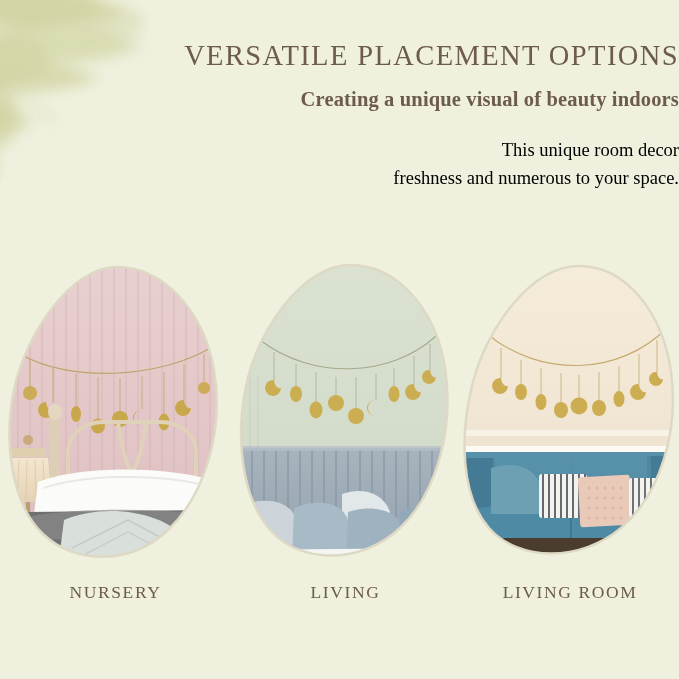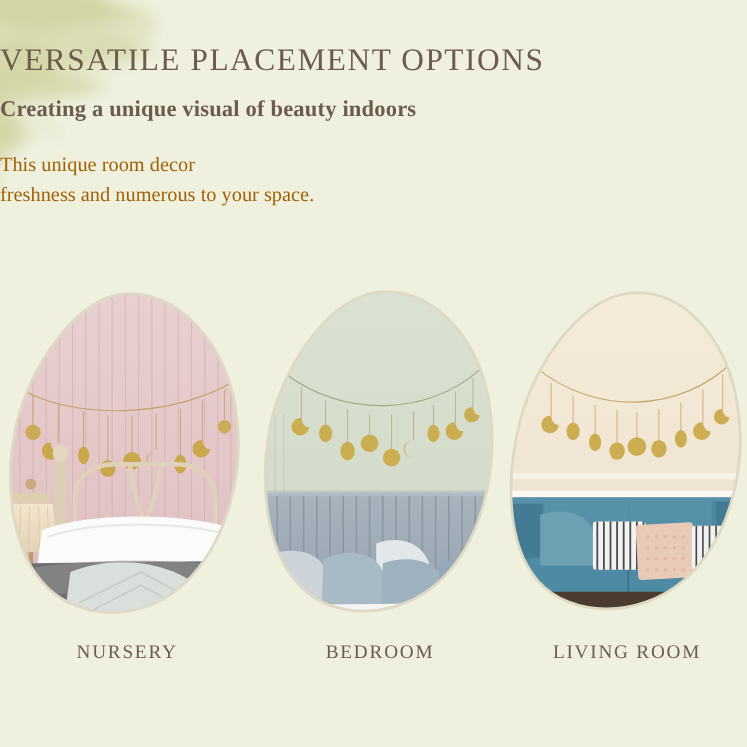--- a/index.html
+++ b/index.html
@@ -11,33 +11,33 @@
     position:relative;
   }
   #root{position:relative;width:679px;height:679px;overflow:hidden;background:#eff0de;}
 
   
   .leaf-layer{position:absolute;left:-40px;top:-30px;width:300px;height:260px;
               filter:blur(7px);opacity:.85;pointer-events:none;}
   .leaf-layer svg{display:block;}
 
   
-  .head-wrap{position:absolute;left:0;top:0;width:679px;text-align:left;z-index:5;}
+  .head-wrap{position:absolute;left:0;top:0;width:679px;text-align:right;z-index:5;}
   .title{
     margin:0;padding-top:40px;
     font-size:28.5px;letter-spacing:1.4px;font-weight:400;
     color:#6d5b4d;line-height:1.1;white-space:nowrap;
   }
   .subtitle{
     margin:0;padding-top:17px;
     font-size:20.5px;color:#6d5b4d;font-weight:700;letter-spacing:.15px;
   }
   .body-copy{
     margin:0;padding-top:26px;
-    font-size:18.5px;color:#a16207;line-height:1.48;font-weight:400;
+    font-size:18.5px;color:#000000;line-height:1.48;font-weight:400;
   }
   .body-copy span{display:block;}
 
   
   .panels{position:absolute;left:0;top:262px;width:679px;height:310px;z-index:4;}
   .panel{position:absolute;top:0;}
   .panel svg{display:block;overflow:visible;}
   .labels{position:absolute;left:0;top:582px;width:598px;height:30px;z-index:5;}
   .label{
     position:absolute;top:0;text-align:center;
@@ -409,17 +409,17 @@
         </g>
         <path d="M118 4 C166 4 202 52 210 110 C218 168 200 232 160 266
                  C120 300 58 300 28 266 C0 234 -2 174 12 120
                  C26 66 70 4 118 4 Z" fill="none" stroke="#ded9c4" stroke-width="2.5"></path>
       </svg>
     </div>
   </div>
 
   <div class="labels">
     <div class="label" style="left:8px;width:215px;">NURSERY</div>
-    <div class="label" style="left:238px;width:215px;">BEDROOM</div>
+    <div class="label" style="left:238px;width:215px;">LIVING</div>
     <div class="label" style="left:461px;width:218px;">LIVING ROOM</div>
   </div>
 
 </div>
 
 </body></html>

